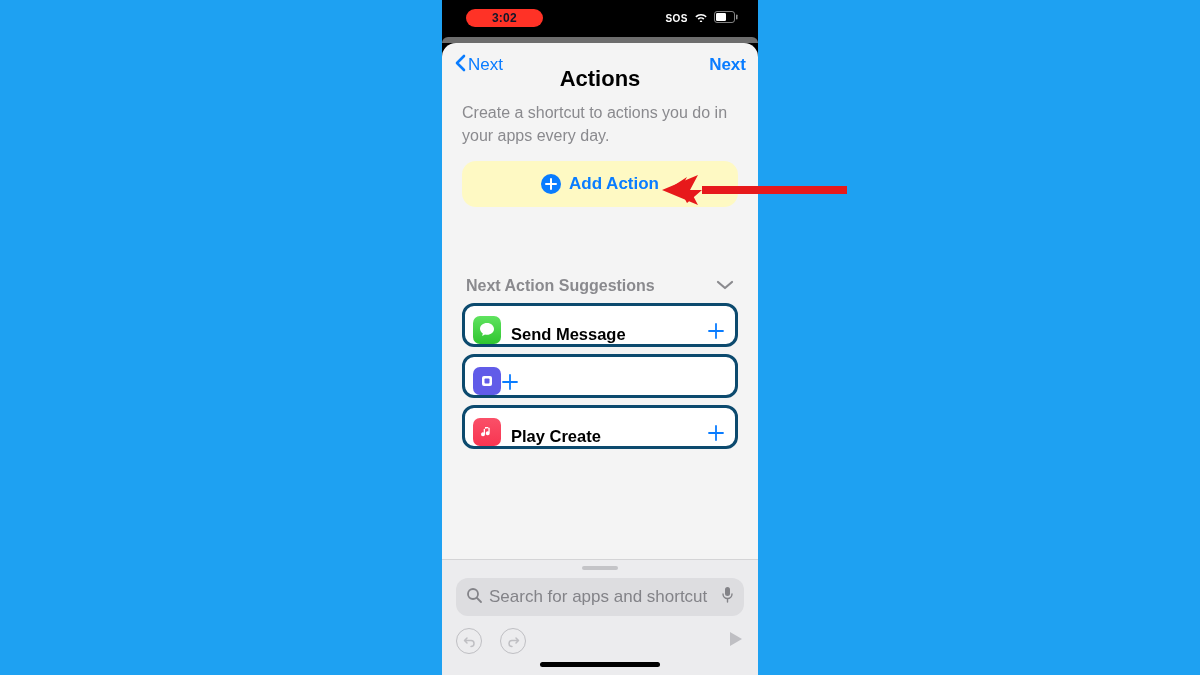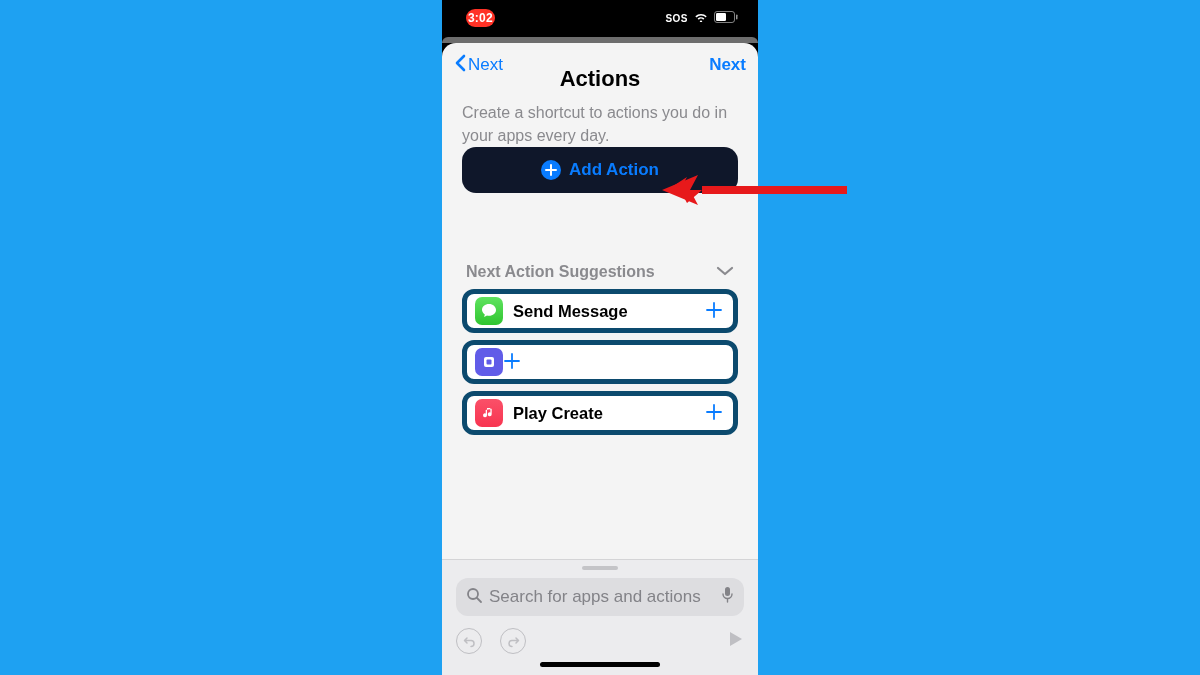--- a/index.html
+++ b/index.html
@@ -31,23 +31,23 @@
     color: #fff;
     display: flex;
     align-items: center;
     justify-content: space-between;
     padding: 0 20px 0 24px;
     font-size: 12px;
     font-weight: 600;
   }
   .time-pill {
     background: #ff3226;
-    color: #ffffff;
+    color: #0f172a;
     border-radius: 11px;
-    padding: 2px 2px;
+    padding: 2px 26px;
     font-size: 12px;
     font-weight: 600;
     letter-spacing: 0.2px;
   }
   .status-right {
     display: flex;
     align-items: center;
     gap: 6px;
   }
   .sos { font-size: 10px; font-weight: 700; letter-spacing: 0.5px; }
@@ -118,22 +118,23 @@
     padding: 0 20px;
     overflow: hidden;
   }
   .description {
     margin-top: 14px;
     font-size: 16px;
     line-height: 1.45;
     color: #8a8a8e;
   }
   .add-action {
+    margin-top: 14px;
     height: 46px;
-    background: #0f172a;
+    background: #fef9c3;
     border-radius: 14px;
     display: flex;
     align-items: center;
     justify-content: center;
     gap: 8px;
     color: #097cff;
     font-size: 17px;
     font-weight: 600;
     cursor: pointer;
   }
@@ -163,25 +164,25 @@
     font-weight: 600;
     color: #8a8a8e;
   }
   .chevron {
     color: #8a8a8e;
     cursor: pointer;
   }
 
   .suggestion-row {
     background: #fff;
-    border: 5px solid #0c4a6e;
+    border: 3px solid #0c4a6e;
     border-radius: 12px;
     height: 44px;
     display: flex;
-    align-items: center;
+    align-items: flex-end;
     padding: 0 10px 0 8px;
     margin-bottom: 7px;
   }
   .app-icon {
     width: 28px;
     height: 28px;
     border-radius: 7px;
     flex-shrink: 0;
     display: flex;
     align-items: center;
@@ -379,21 +380,21 @@
 
     <div class="bottom-panel">
       <div class="grabber"></div>
       <div class="search-bar">
         <span class="search-icon">
           <svg width="17" height="17" viewBox="0 0 17 17">
               <circle cx="7" cy="7" r="5" stroke="#838388" stroke-width="1.8" fill="none"></circle>
               <line x1="11" y1="11" x2="15" y2="15" stroke="#838388" stroke-width="1.8" stroke-linecap="round"></line>
             </svg>
         </span>
-        <span class="search-placeholder">Search for apps and actions</span>
+        <span class="search-placeholder">Search for apps and shortcut</span>
         <span class="mic-icon">
           <svg width="13" height="18" viewBox="0 0 13 18">
               <rect x="4" y="1" width="5" height="9" rx="2.5" fill="#838388"></rect>
               <path d="M2 8a4.5 4.5 0 0 0 9 0" stroke="#838388" stroke-width="1.4" fill="none" stroke-linecap="round"></path>
               <line x1="6.5" y1="13" x2="6.5" y2="16" stroke="#838388" stroke-width="1.4" stroke-linecap="round"></line>
             </svg>
         </span>
       </div>
 
       <div class="bottom-controls">

